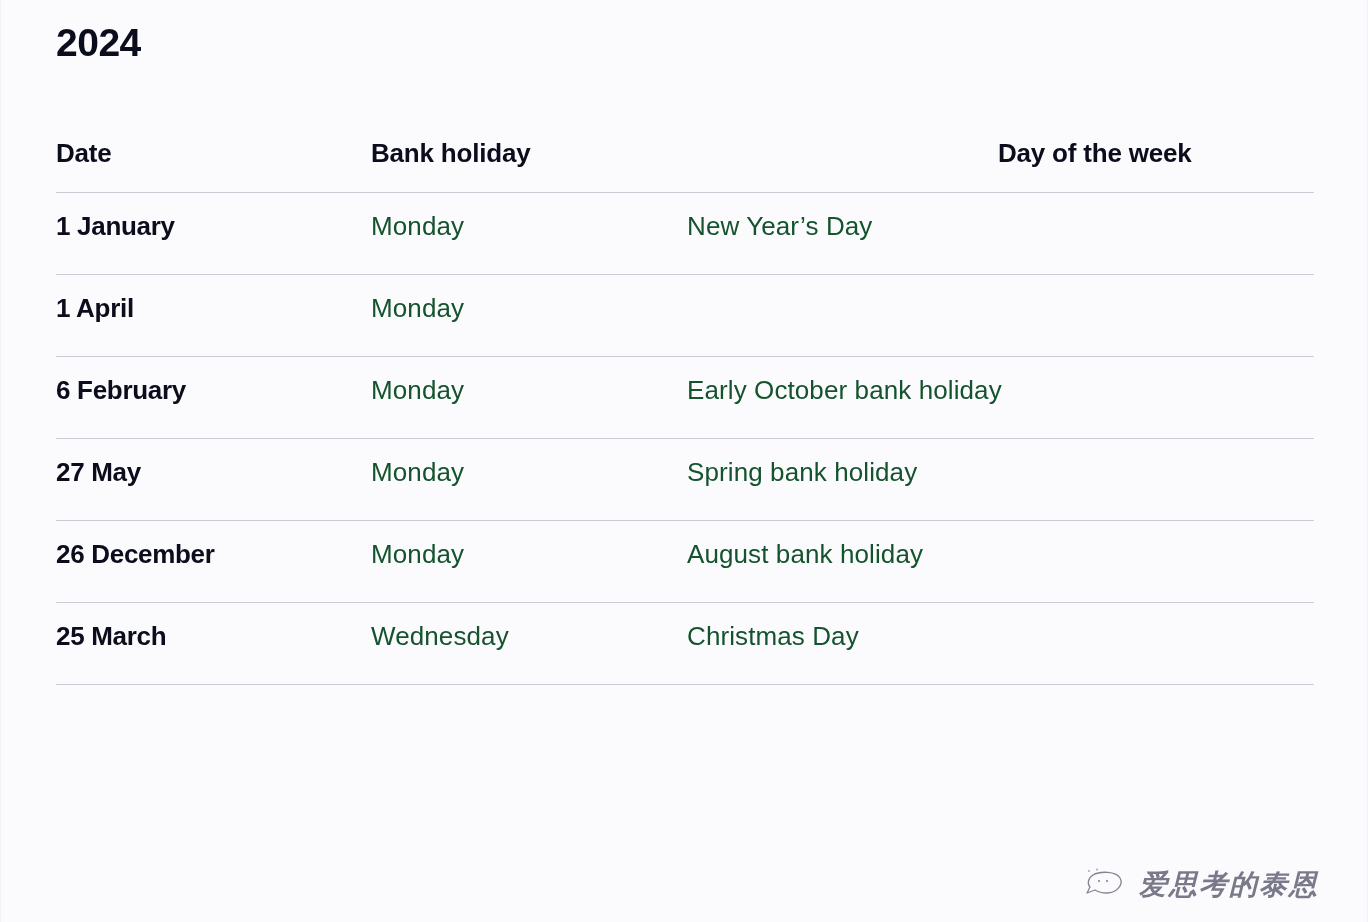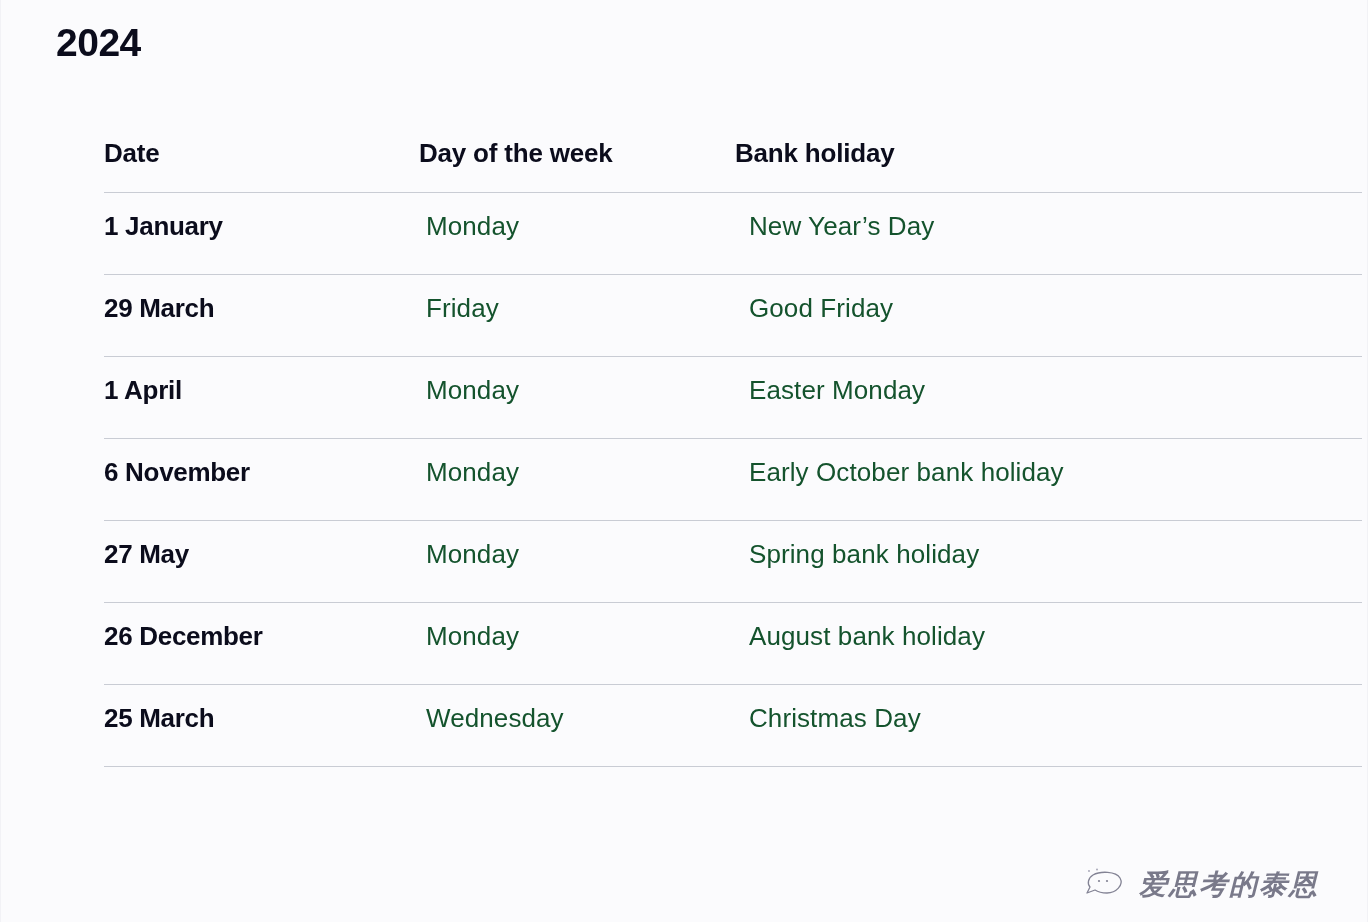--- a/index.html
+++ b/index.html
@@ -33,38 +33,36 @@
     letter-spacing: -0.5px;
     color: #0b0c1c;
     line-height: 1.1;
   }
 
   .table {
     position: absolute;
     left: 55px;
     top: 124px;
     width: 1258px;
-    margin-left: 48px;
   }
 
   .row {
     display: flex;
     align-items: flex-start;
     box-sizing: border-box;
   }
 
   .row.header-row {
     height: 69px;
     border-bottom: 1px solid #c9ccd4;
   }
 
   .row.data-row {
     height: 82px;
     border-bottom: 1px solid #c9ccd4;
-    gap: 14px;
   }
 
   .cell {
     box-sizing: border-box;
     padding-top: 18px;
     color: #0f1020;
     font-size: 26px;
     line-height: 1.2;
     white-space: nowrap;
   }
@@ -124,44 +122,38 @@
 <body>
 
 <div class="page">
 
   <div class="page-title">2024</div>
 
   <div class="table">
 
     <div class="row header-row">
       <div class="cell c1">Date</div>
+      <div class="cell c3">Bank holiday</div>
       <div class="cell c2">Day of the week</div>
-      <div class="cell c3">Bank holiday</div>
     </div>
 
     <div class="row data-row">
       <div class="cell c1">1 January</div>
       <div class="cell c2">Monday</div>
       <div class="cell c3">New Year’s Day</div>
     </div>
 
-    <div class="row data-row">
-      <div class="cell c1">29 March</div>
-      <div class="cell c2">Friday</div>
-      <div class="cell c3">Good Friday</div>
-    </div>
 
     <div class="row data-row">
       <div class="cell c1">1 April</div>
       <div class="cell c2">Monday</div>
-      <div class="cell c3">Easter Monday</div>
     </div>
 
     <div class="row data-row">
-      <div class="cell c1">6 November</div>
+      <div class="cell c1">6 February</div>
       <div class="cell c2">Monday</div>
       <div class="cell c3">Early October bank holiday</div>
     </div>
 
     <div class="row data-row">
       <div class="cell c1">27 May</div>
       <div class="cell c2">Monday</div>
       <div class="cell c3">Spring bank holiday</div>
     </div>
 

